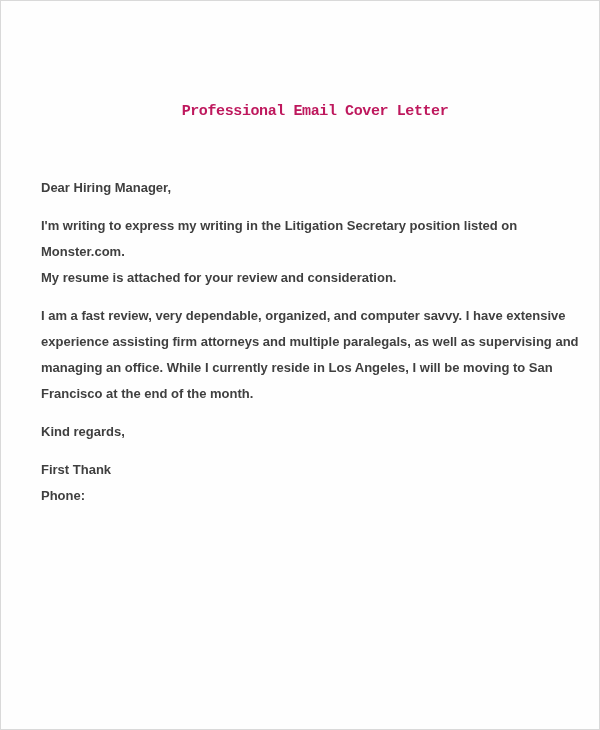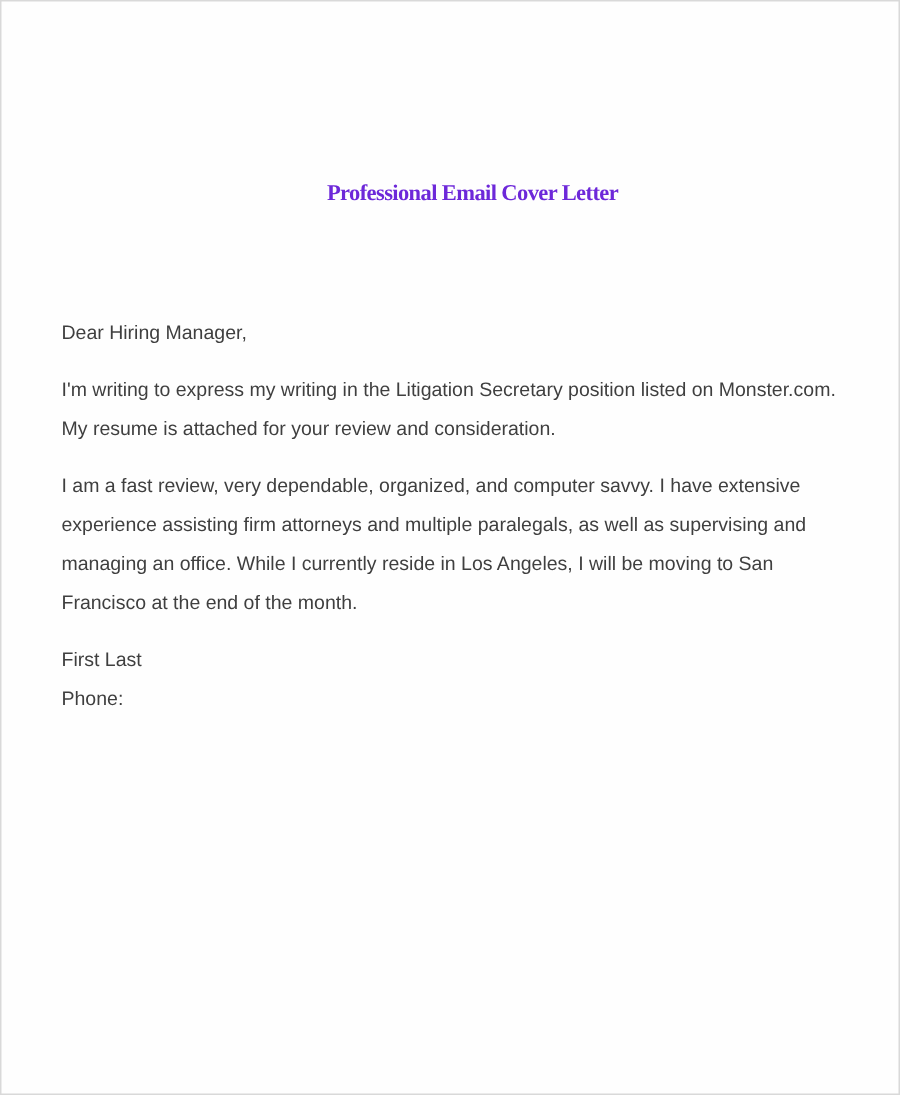--- a/index.html
+++ b/index.html
@@ -11,58 +11,60 @@
     position: relative;
     width: 600px;
     height: 730px;
     box-sizing: border-box;
     background: #fefefe;
     border: 1px solid #d9d9d9;
     overflow: hidden;
     font-family: "Liberation Sans", sans-serif;
   }
   .letter-title {
-    margin: 17px;
+    margin: 0;
     padding: 100px 10px 0 40px;
     text-align: center;
-    font-family: Liberation Serif, serif;
+    font-family: Liberation Mono, monospace;
     font-weight: bold;
     font-size: 15px;
     line-height: 22px;
     letter-spacing: -0.4px;
-    color: #6d28d9;
+    color: #be185d;
   }
   .letter-body {
     padding: 52px 10px 0 40px;
   }
   .letter-body p {
     margin: 0 0 12px 0;
     font-family: "Liberation Sans", sans-serif;
     font-size: 13px;
     line-height: 26px;
     color: #3f3f3f;
     white-space: pre-line; 
+    font-weight: bold;
   }
 </style>
 </head>
 <body>
 
 <div class="page">
   <h1 class="letter-title">Professional Email Cover Letter</h1>
 
   <div class="letter-body">
     <p>Dear Hiring Manager,</p>
 
     <p>I'm writing to express my writing in the Litigation Secretary position listed on Monster.com.
 My resume is attached for your review and consideration.</p>
 
     <p>I am a fast review, very dependable, organized, and computer savvy. I have extensive
 experience assisting firm attorneys and multiple paralegals, as well as supervising and
 managing an office. While I currently reside in Los Angeles, I will be moving to San
 Francisco at the end of the month.</p>
 
 
+    <p>Kind regards,</p>
 
-    <p>First Last
+    <p>First Thank
 Phone:</p>
 
   </div>
 </div>
 
 </body></html>

